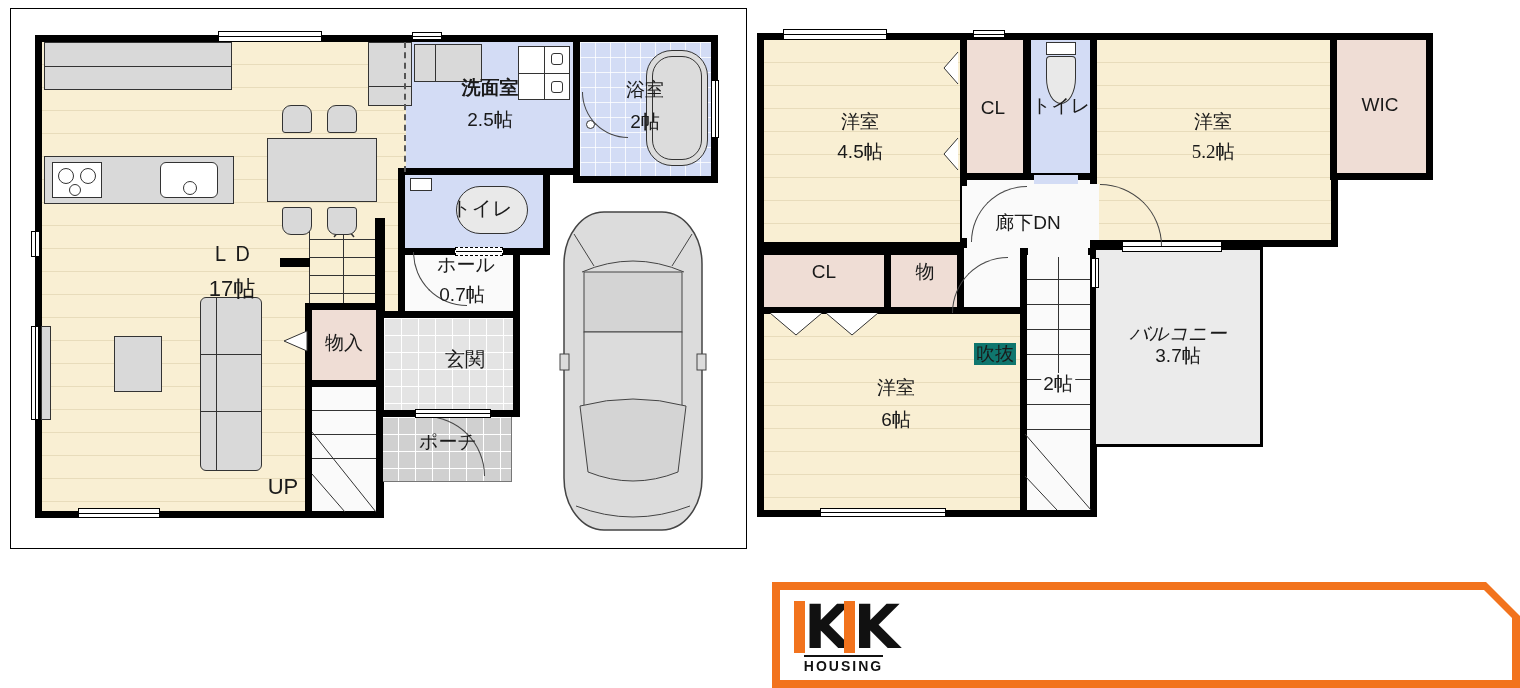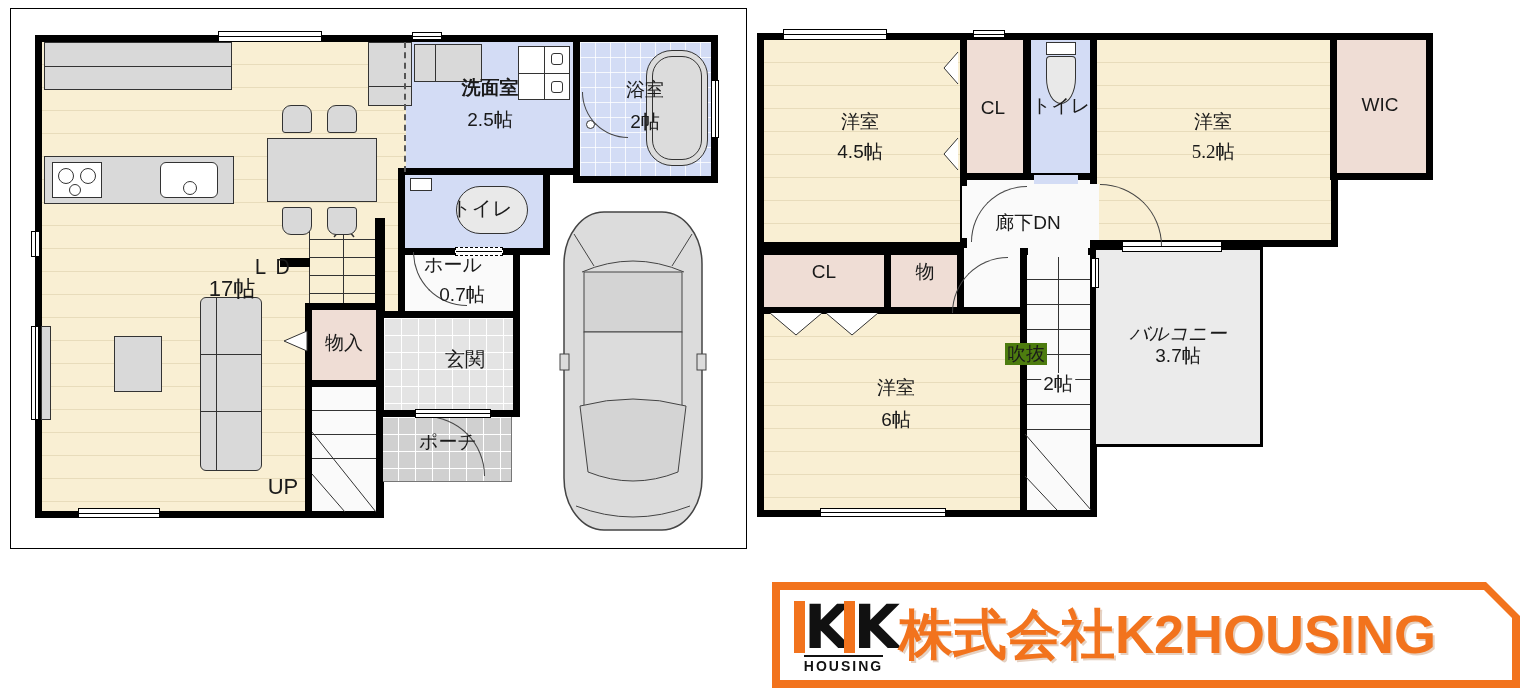--- a/index.html
+++ b/index.html
@@ -150,28 +150,28 @@
     <path d="M22 66 Q73 44 124 66" fill="none" stroke="#444"></path>
     <rect x="24" y="66" width="98" height="60" fill="#D4D4D4" stroke="#444"></rect>
     <path d="M14 28 L34 60 M132 28 L112 60" fill="none" stroke="#444"></path>
     <rect x="24" y="126" width="98" height="90" fill="#DCDCDC" stroke="#444"></rect>
     <path d="M20 200 Q73 186 126 200 L118 266 Q73 284 28 266 Z" fill="#D4D4D4" stroke="#444"></path>
     <path d="M16 300 Q73 322 130 300" fill="none" stroke="#444"></path>
     <rect x="0" y="148" width="9" height="16" fill="#DCDCDC" stroke="#444"></rect>
     <rect x="137" y="148" width="9" height="16" fill="#DCDCDC" stroke="#444"></rect>
   </svg>
 
-  <div class="lbl lbl-big" style="left:232px;top:255px;margin-left:40px;">ＬＤ</div>
+  <div class="lbl lbl-big" style="left:232px;top:242px;">ＬＤ</div>
   <div class="lbl lbl-big" style="left:232px;top:277px;">17帖</div>
   <div class="lbl" style="left:490px;top:78px;font-weight:bold;">洗面室</div>
   <div class="lbl" style="left:490px;top:110px;">2.5帖</div>
   <div class="lbl" style="left:645px;top:80px;">浴室</div>
   <div class="lbl" style="left:645px;top:112px;">2帖</div>
   <div class="lbl lbl-med" style="left:482px;top:198px;">トイレ</div>
-  <div class="lbl" style="left:453px;top:255px;">ホール</div>
+  <div class="lbl" style="left:466px;top:255px;">ホール</div>
   <div class="lbl" style="left:462px;top:285px;">0.7帖</div>
   <div class="lbl" style="left:344px;top:333px;">物入</div>
   <div class="lbl lbl-med" style="left:465px;top:349px;">玄関</div>
   <div class="lbl" style="left:448px;top:432px;">ポーチ</div>
   <div class="lbl lbl-big" style="left:283px;top:475px;">UP</div>
 
   <div class="room cream" style="left:757px;top:33px;width:210px;height:216px;"></div>
 
   <div class="room pink" style="left:960px;top:33px;width:70px;height:147px;"></div>
 
@@ -231,33 +231,32 @@
   <div class="lbl" style="left:993px;top:98px;">CL</div>
   <div class="lbl" style="left:1061px;top:96px;">トイレ</div>
   <div class="lbl" style="left:1213px;top:112px;">洋室</div>
   <div class="lbl" style="left:1213px;top:142px;font-family:Liberation Serif, serif;">5.2帖</div>
   <div class="lbl" style="left:1380px;top:95px;">WIC</div>
   <div class="lbl" style="left:1028px;top:213px;"><span>廊下</span><span>DN</span></div>
   <div class="lbl" style="left:824px;top:262px;">CL</div>
   <div class="lbl" style="left:925px;top:262px;">物</div>
   <div class="lbl" style="left:896px;top:378px;">洋室</div>
   <div class="lbl" style="left:896px;top:410px;">6帖</div>
-  <div class="lbl" style="left:1026px;top:343px;background:#4d7c0f;padding:1px 2px;">吹抜</div>
+  <div class="lbl" style="left:995px;top:343px;background:#0f766e;padding:1px 2px;">吹抜</div>
   <div class="lbl" style="left:1058px;top:373px;background:#FAFAFA;padding:1px 2px;">2帖</div>
   <div class="lbl" style="left:1178px;top:324px;font-style:italic;">バルコニー</div>
   <div class="lbl" style="left:1178px;top:346px;">3.7帖</div>
 
   <div class="banner">
     <div class="banner-inner">
       <div class="kkmark">
         <div class="kkrow">
           <div class="kkbar"></div>
           <span class="kkletter">K</span>
           <div class="kkbar"></div>
           <span class="kkletter">K</span>
         </div>
         <div class="kksub">HOUSING</div>
       </div>
-      <div class="company">株式会社K2HOUSING</div>
     </div>
   </div>
 
 </div>
 
 </body></html>

